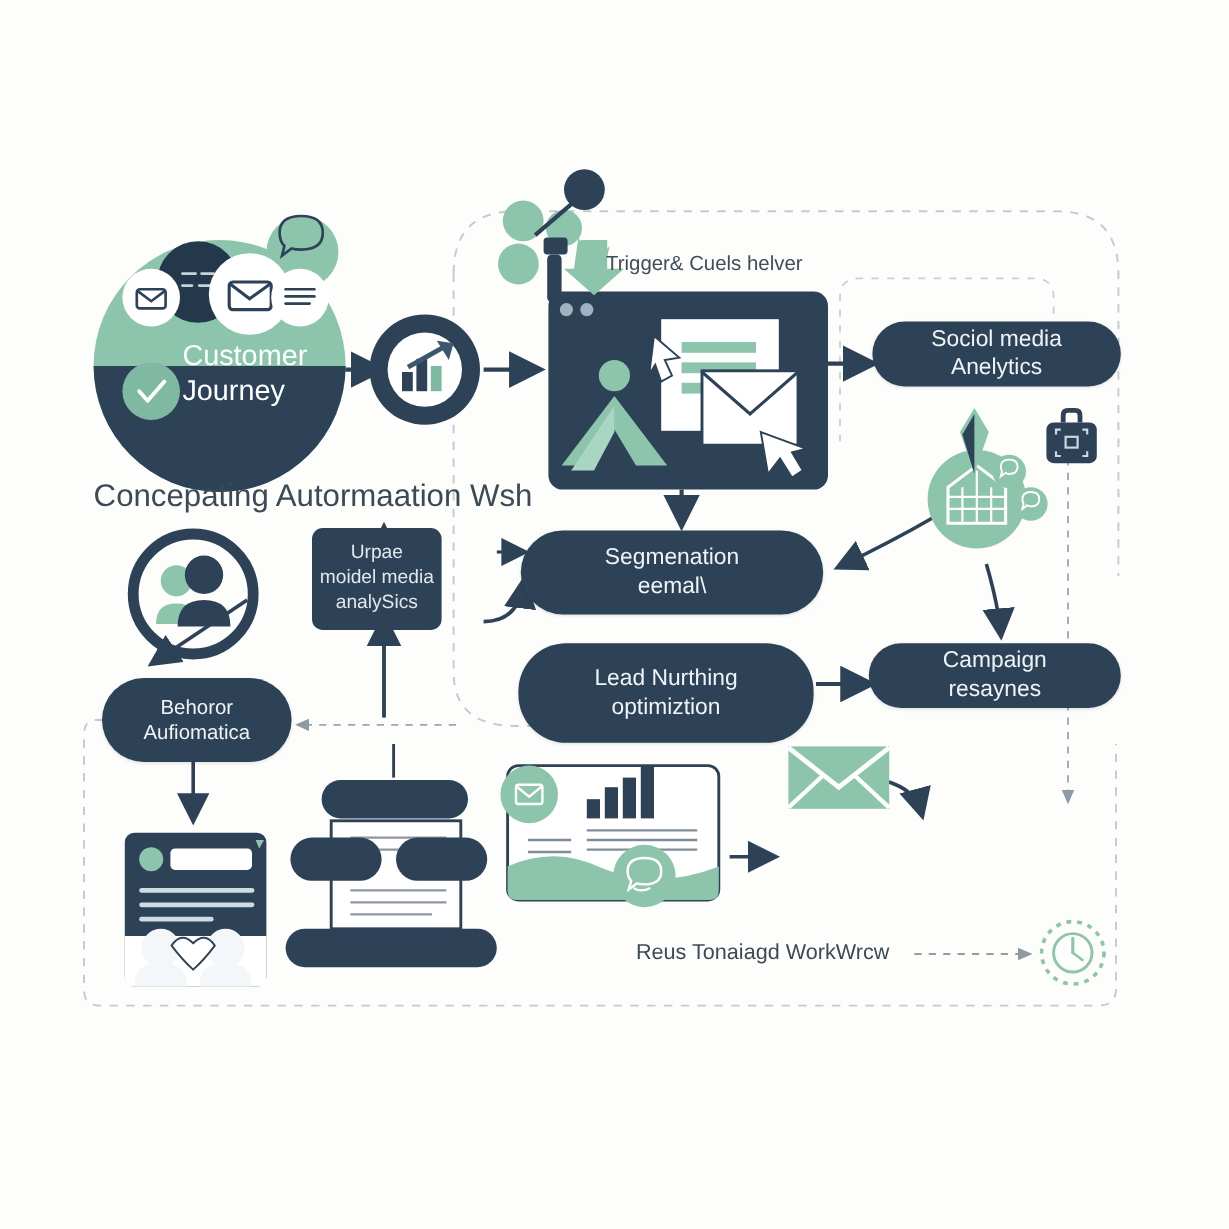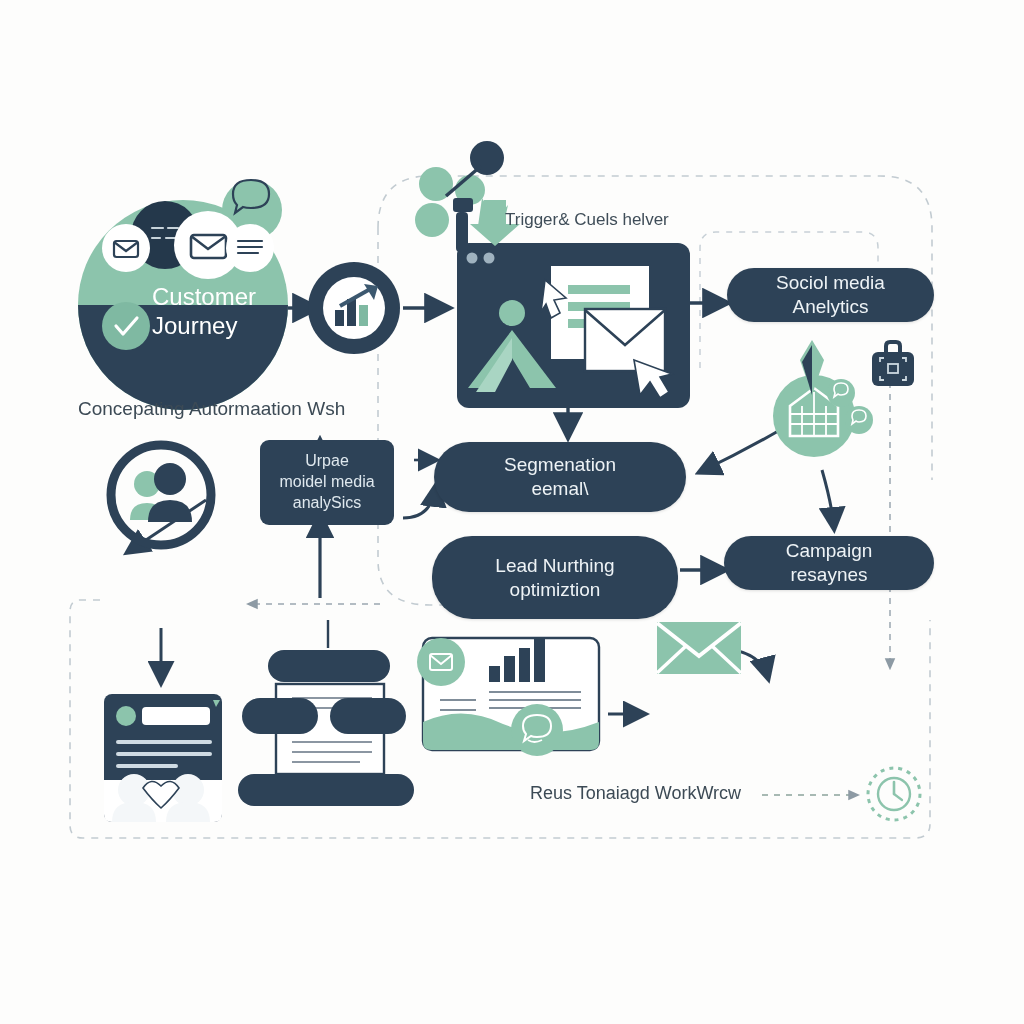--- a/index.html
+++ b/index.html
@@ -29,21 +29,21 @@
     border-radius:9px;
     display:flex;align-items:center;justify-content:center;
     color:#dfe8ee;
     font-size:16px;
     text-align:center;
     line-height:1.3;
   }
   .plain-text{
     position:absolute;
     color:#3c4a55;
-    font-size:19px;
+    font-size:26px;
     white-space:nowrap;
   }
   .muted-text{
     position:absolute;
     color:#46545f;
     font-size:17px;
     white-space:nowrap;
   }
   .cj-text{
     position:absolute;
@@ -329,23 +329,29 @@
   </div>
 </div>
 
 <div class="pill" style="left:724px;top:536px;width:210px;height:54px;">
   <div>
     <div>Campaign</div>
     <div>resaynes</div>
   </div>
 </div>
 
-
-
-<div class="rectbox" style="left:260px;top:440px;width:134px;height:85px;">
+<div class="pill" style="left:85px;top:565px;width:158px;height:70px;font-size:17px;">
+  <div>
+    <div>Behoror</div>
+    <div>Aufiomatica</div>
+  </div>
+</div>
+
+
+<div class="rectbox" style="left:260px;top:440px;width:108px;height:85px;">
   <div>
     <div>Urpae</div>
     <div>moidel media</div>
     <div>analySics</div>
   </div>
 </div>
 
 <div class="plain-text" style="left:530px;top:783px;font-size:18px;">Reus Tonaiagd WorkWrcw</div>
 
 </div>

